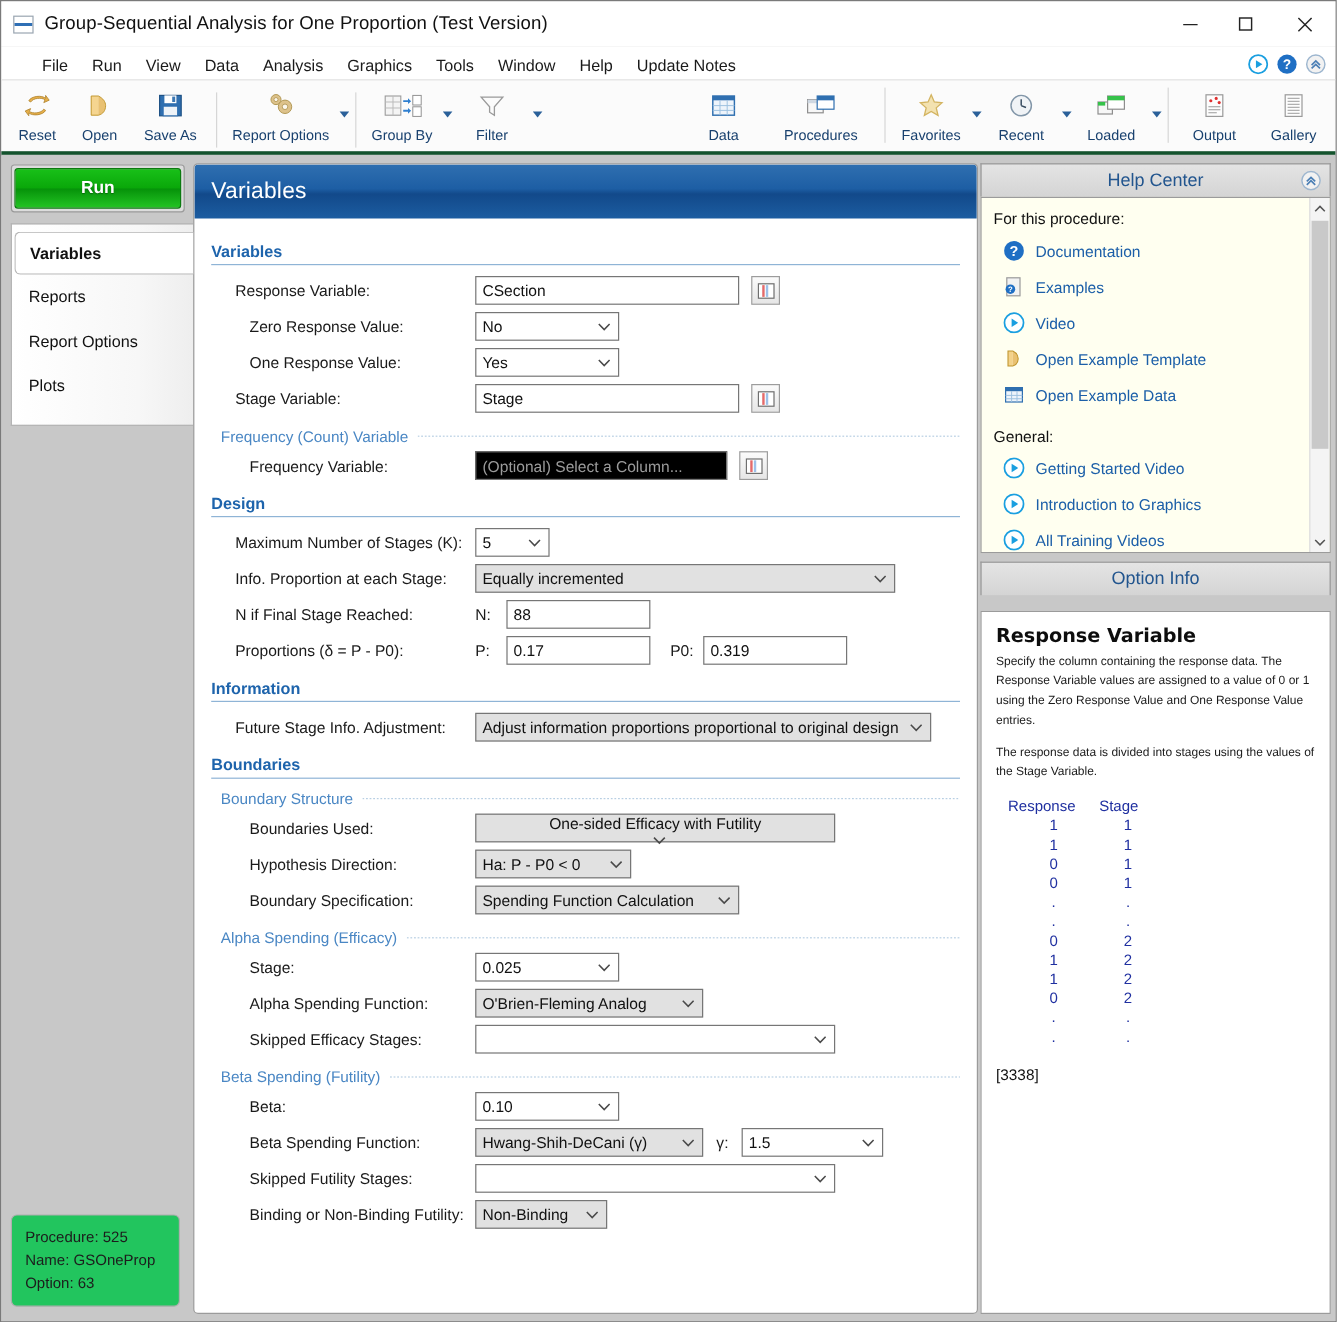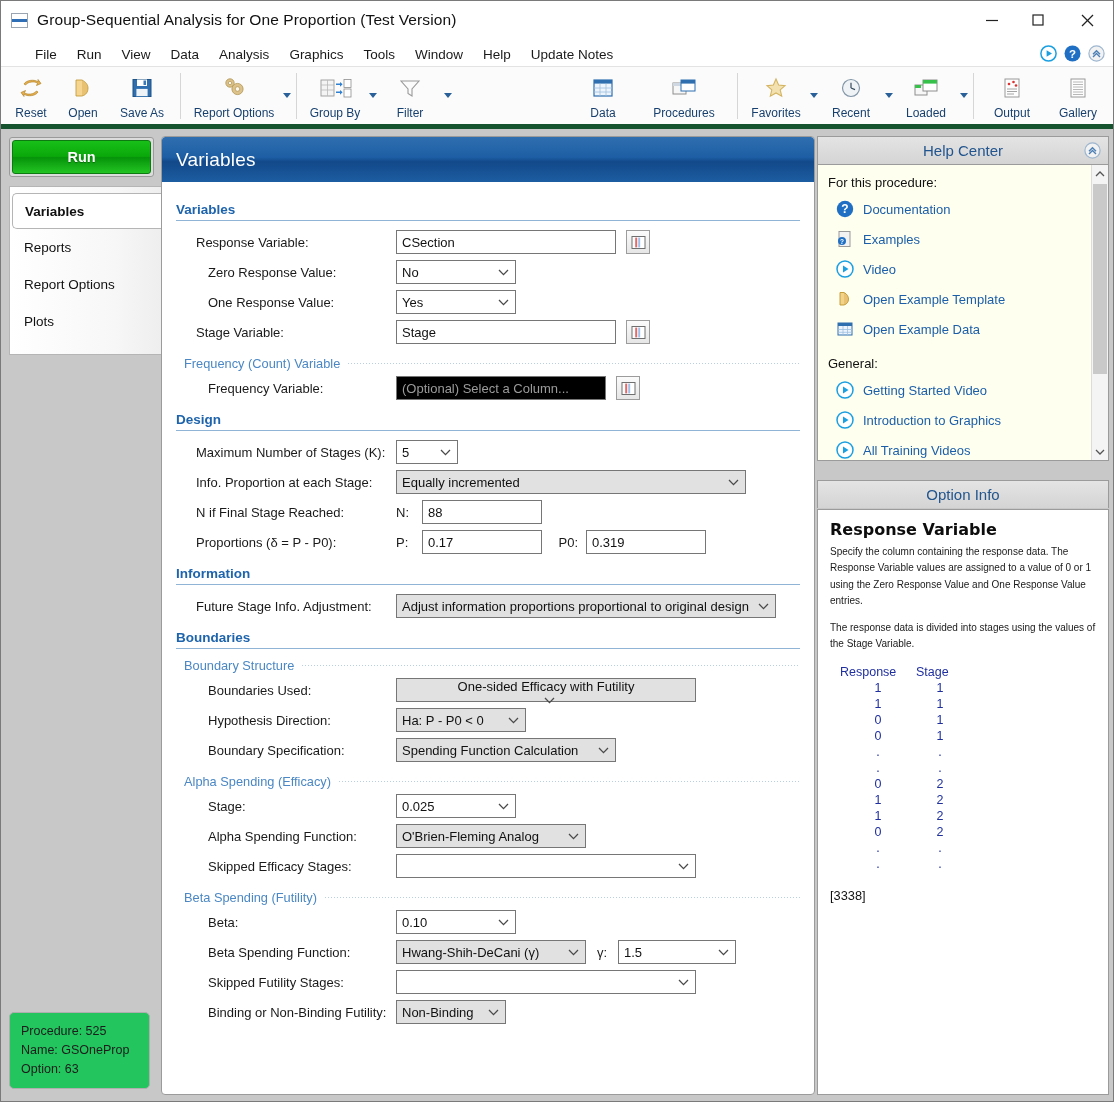--- a/index.html
+++ b/index.html
@@ -73,23 +73,23 @@
   .menu-right {
     position: absolute; right: 8px; top: 0; height: 28px;
     display: flex; align-items: center; gap: 7px;
   }
   .circ-icon { width: 17px; height: 17px; }
 
   
   .toolbar {
     height: 62px;
     background: #fbfbfb;
-    border-bottom: 5px solid #14532d;
+    border-bottom: 3px solid #14532d;
     display: flex;
-    align-items: flex-start;
+    align-items: center;
     padding-left: 4px;
     position: relative;
   }
   .tb-group { display: flex; align-items: flex-start; height: 60px; }
   .tb-sep {
     width: 1px; height: 46px; background: #d6d6d6; margin: 6px 5px 0 5px; flex: none;
   }
   .tb-btn {
     width: 52px; height: 58px;
     display: flex; flex-direction: column;
@@ -969,21 +969,21 @@
           </div>
           <div class="vs-thumb"></div>
           <div class="vs-arrow" style="position:absolute;bottom:0;left:0;right:0;">
             <svg width="10" height="8" viewBox="0 0 10 8">
                 <polyline points="1,2 5,6 9,2" fill="none" stroke="#555" stroke-width="1.3"></polyline>
               </svg>
           </div>
         </div>
       </div>
 
-      <div class="panel-title" style="position:absolute;top:344px;left:0;right:0;">
+      <div class="panel-title" style="position:absolute;top:332px;left:0;right:0;">
         <span>Option Info</span>
       </div>
 
       <div class="optbox">
         <div class="optinner">
           <div class="opt-h">Response Variable</div>
           <div class="opt-p">Specify the column containing the response data. The Response Variable values are assigned to a value of 0 or 1 using the Zero Response Value and One Response Value entries.</div>
           <div class="opt-p">The response data is divided into stages using the values of the Stage Variable.</div>
           <div class="opt-table">
             <div class="hdr">

